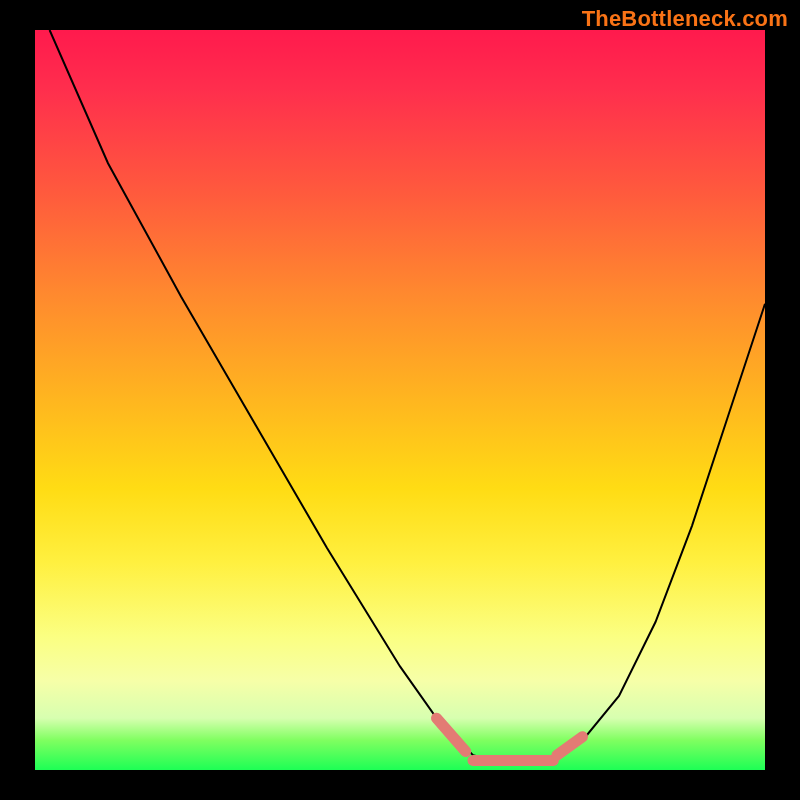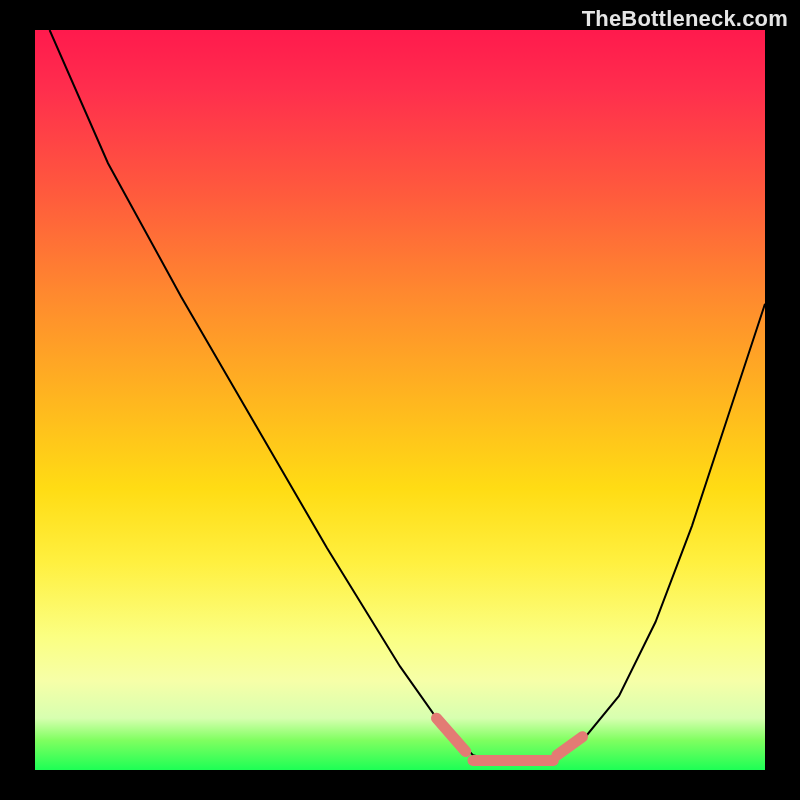--- a/index.html
+++ b/index.html
@@ -14,21 +14,21 @@
   .frame {
     position: relative;
     width: 800px;
     height: 800px;
     background: #000;
   }
   .watermark {
     position: absolute;
     top: 6px;
     right: 12px;
-    color: #e5e5e5;
+    color: #f97316;
     font-size: 22px;
     font-weight: 600;
     letter-spacing: 0.2px;
     z-index: 5;
   }
   .plot-area {
     position: absolute;
     left: 35px;
     top: 30px;
     width: 730px;

